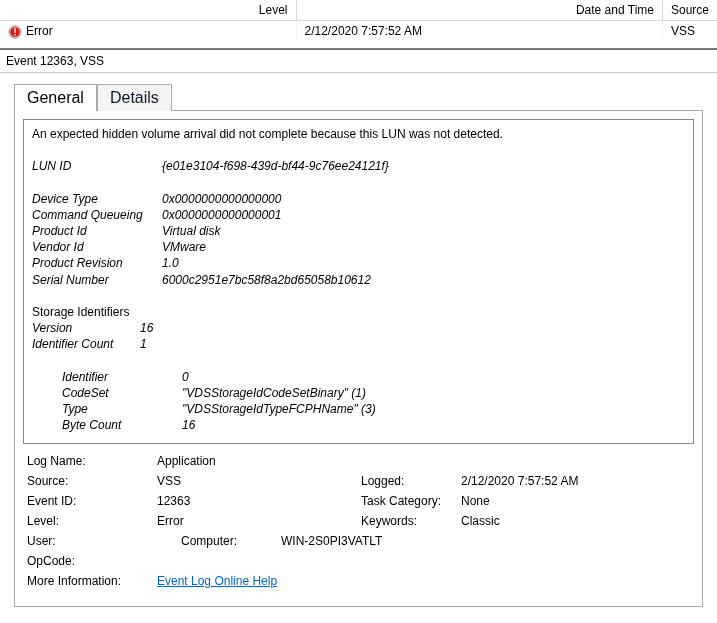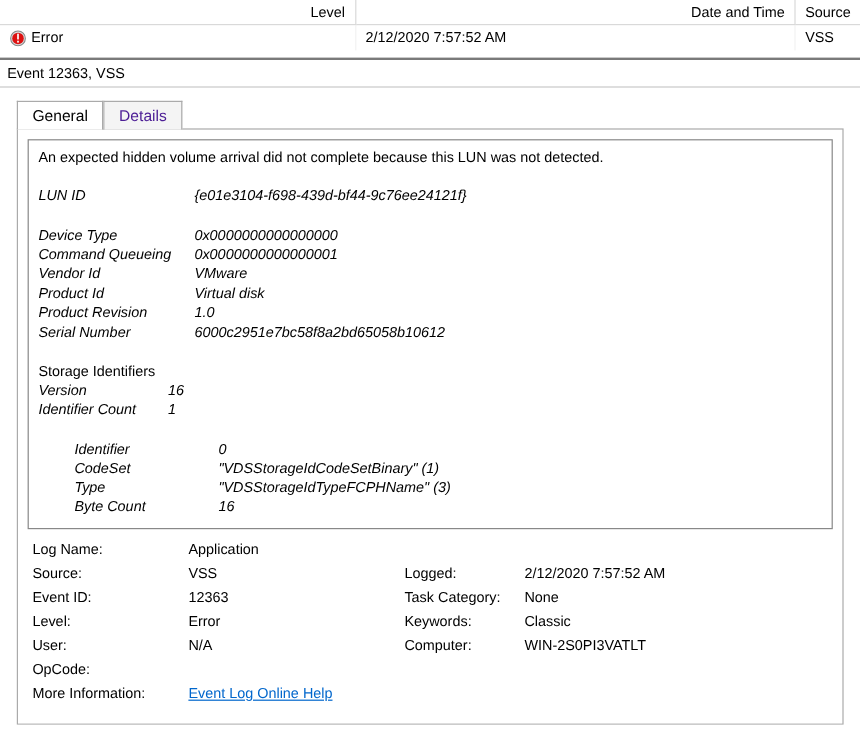--- a/index.html
+++ b/index.html
@@ -7,35 +7,35 @@
   .grid{border-collapse:collapse;width:100%;}
   .grid th{background:#fff;border:1px solid #d9d9d9;border-top:none;border-left:none;text-align:right;font-weight:400;padding:3px 8px;}
   .grid th:last-child{border-right:none;}
   .grid td{padding:3px 8px;border-right:1px solid #f2f2f2;}
   .grid td:last-child{border-right:none;}
   .err-icon{width:14px;height:14px;display:inline-block;vertical-align:middle;margin-right:4px;}
   
   .title-bar{border-top:2px solid #7a7a7a;border-bottom:1px solid #c8c8c8;padding:4px 6px;margin-top:6px;}
   
   .tabstrip{padding:10px 14px 0 14px;}
-  .tab{display:inline-block;padding:4px 12px;border:1px solid #aaa;border-bottom:none;background:#fff;font-size:13px;position:relative;top:1px;}
+  .tab{display:inline-block;padding:4px 12px;border:1px solid #aaa;border-bottom:none;background:#fff;font-size:16px;position:relative;top:1px;}
   .tab.active{background:#fff;z-index:2;}
-  .tab.inactive{background:#f4f4f4;color:#4c1d95;}
+  .tab.inactive{background:#f4f4f4;color:#0f172a;}
   .panel{margin:0 14px;border:1px solid #aaa;padding:8px;}
   
   .scrollbox{border:1px solid #888;padding:6px 8px 10px 8px;line-height:1.35;}
   .kv{white-space:pre;font-style:italic;}
   .kvlabel{display:inline-block;width:130px;}
   .kvlabel2{display:inline-block;width:120px;margin-left:30px;}
   
   .meta{padding:10px 4px 4px 4px;}
   .mrow{display:flex;margin-bottom:6px;}
   .mlabel1{width:130px;}
   .mval1{width:180px;}
-  .mlabel2{width:100px;}
+  .mlabel2{width:100px;margin-left:24px;}
   .mval2{flex:1;}
   a.link{color:#0066cc;text-decoration:underline;}
 </style>
 </head>
 <body>
 
 <table class="grid">
   <thead>
     <tr>
       <th style="width:280px">Level</th>
@@ -69,22 +69,22 @@
 
 <div class="panel">
 
   <div class="scrollbox">
     <div>An expected hidden volume arrival did not complete because this LUN was not detected.</div>
     <br>
     <div class="kv"><span class="kvlabel">LUN ID</span><span>{e01e3104-f698-439d-bf44-9c76ee24121f}</span></div>
     <br>
     <div class="kv"><span class="kvlabel">Device Type</span><span>0x0000000000000000</span></div>
     <div class="kv"><span class="kvlabel">Command Queueing</span><span>0x0000000000000001</span></div>
+    <div class="kv"><span class="kvlabel">Product Id</span><span>Virtual disk</span></div>
     <div class="kv"><span class="kvlabel">Vendor Id</span><span>VMware</span></div>
-    <div class="kv"><span class="kvlabel">Product Id</span><span>Virtual disk</span></div>
     <div class="kv"><span class="kvlabel">Product Revision</span><span>1.0</span></div>
     <div class="kv"><span class="kvlabel">Serial Number</span><span>6000c2951e7bc58f8a2bd65058b10612</span></div>
     <br>
     <div>Storage Identifiers</div>
     <div class="kv"><span style="display:inline-block;width:108px">Version</span><span>16</span></div>
     <div class="kv"><span style="display:inline-block;width:108px">Identifier Count</span><span>1</span></div>
     <br>
     <div class="kv"><span class="kvlabel2">Identifier</span><span>0</span></div>
     <div class="kv"><span class="kvlabel2">CodeSet</span><span>"VDSStorageIdCodeSetBinary" (1)</span></div>
     <div class="kv"><span class="kvlabel2">Type</span><span>"VDSStorageIdTypeFCPHName" (3)</span></div>
@@ -109,21 +109,20 @@
       <div class="mval2">None</div>
     </div>
     <div class="mrow">
       <div class="mlabel1">Level:</div>
       <div class="mval1">Error</div>
       <div class="mlabel2">Keywords:</div>
       <div class="mval2">Classic</div>
     </div>
     <div class="mrow">
       <div class="mlabel1">User:</div>
-      <div class="mval1">N/A</div>
       <div class="mlabel2">Computer:</div>
       <div class="mval2">WIN-2S0PI3VATLT</div>
     </div>
     <div class="mrow">
       <div class="mlabel1">OpCode:</div>
       <div class="mval1"></div>
     </div>
     <div class="mrow">
       <div class="mlabel1">More Information:</div>
       <div class="mval1"><a href="#" class="link">Event Log Online Help</a></div>

